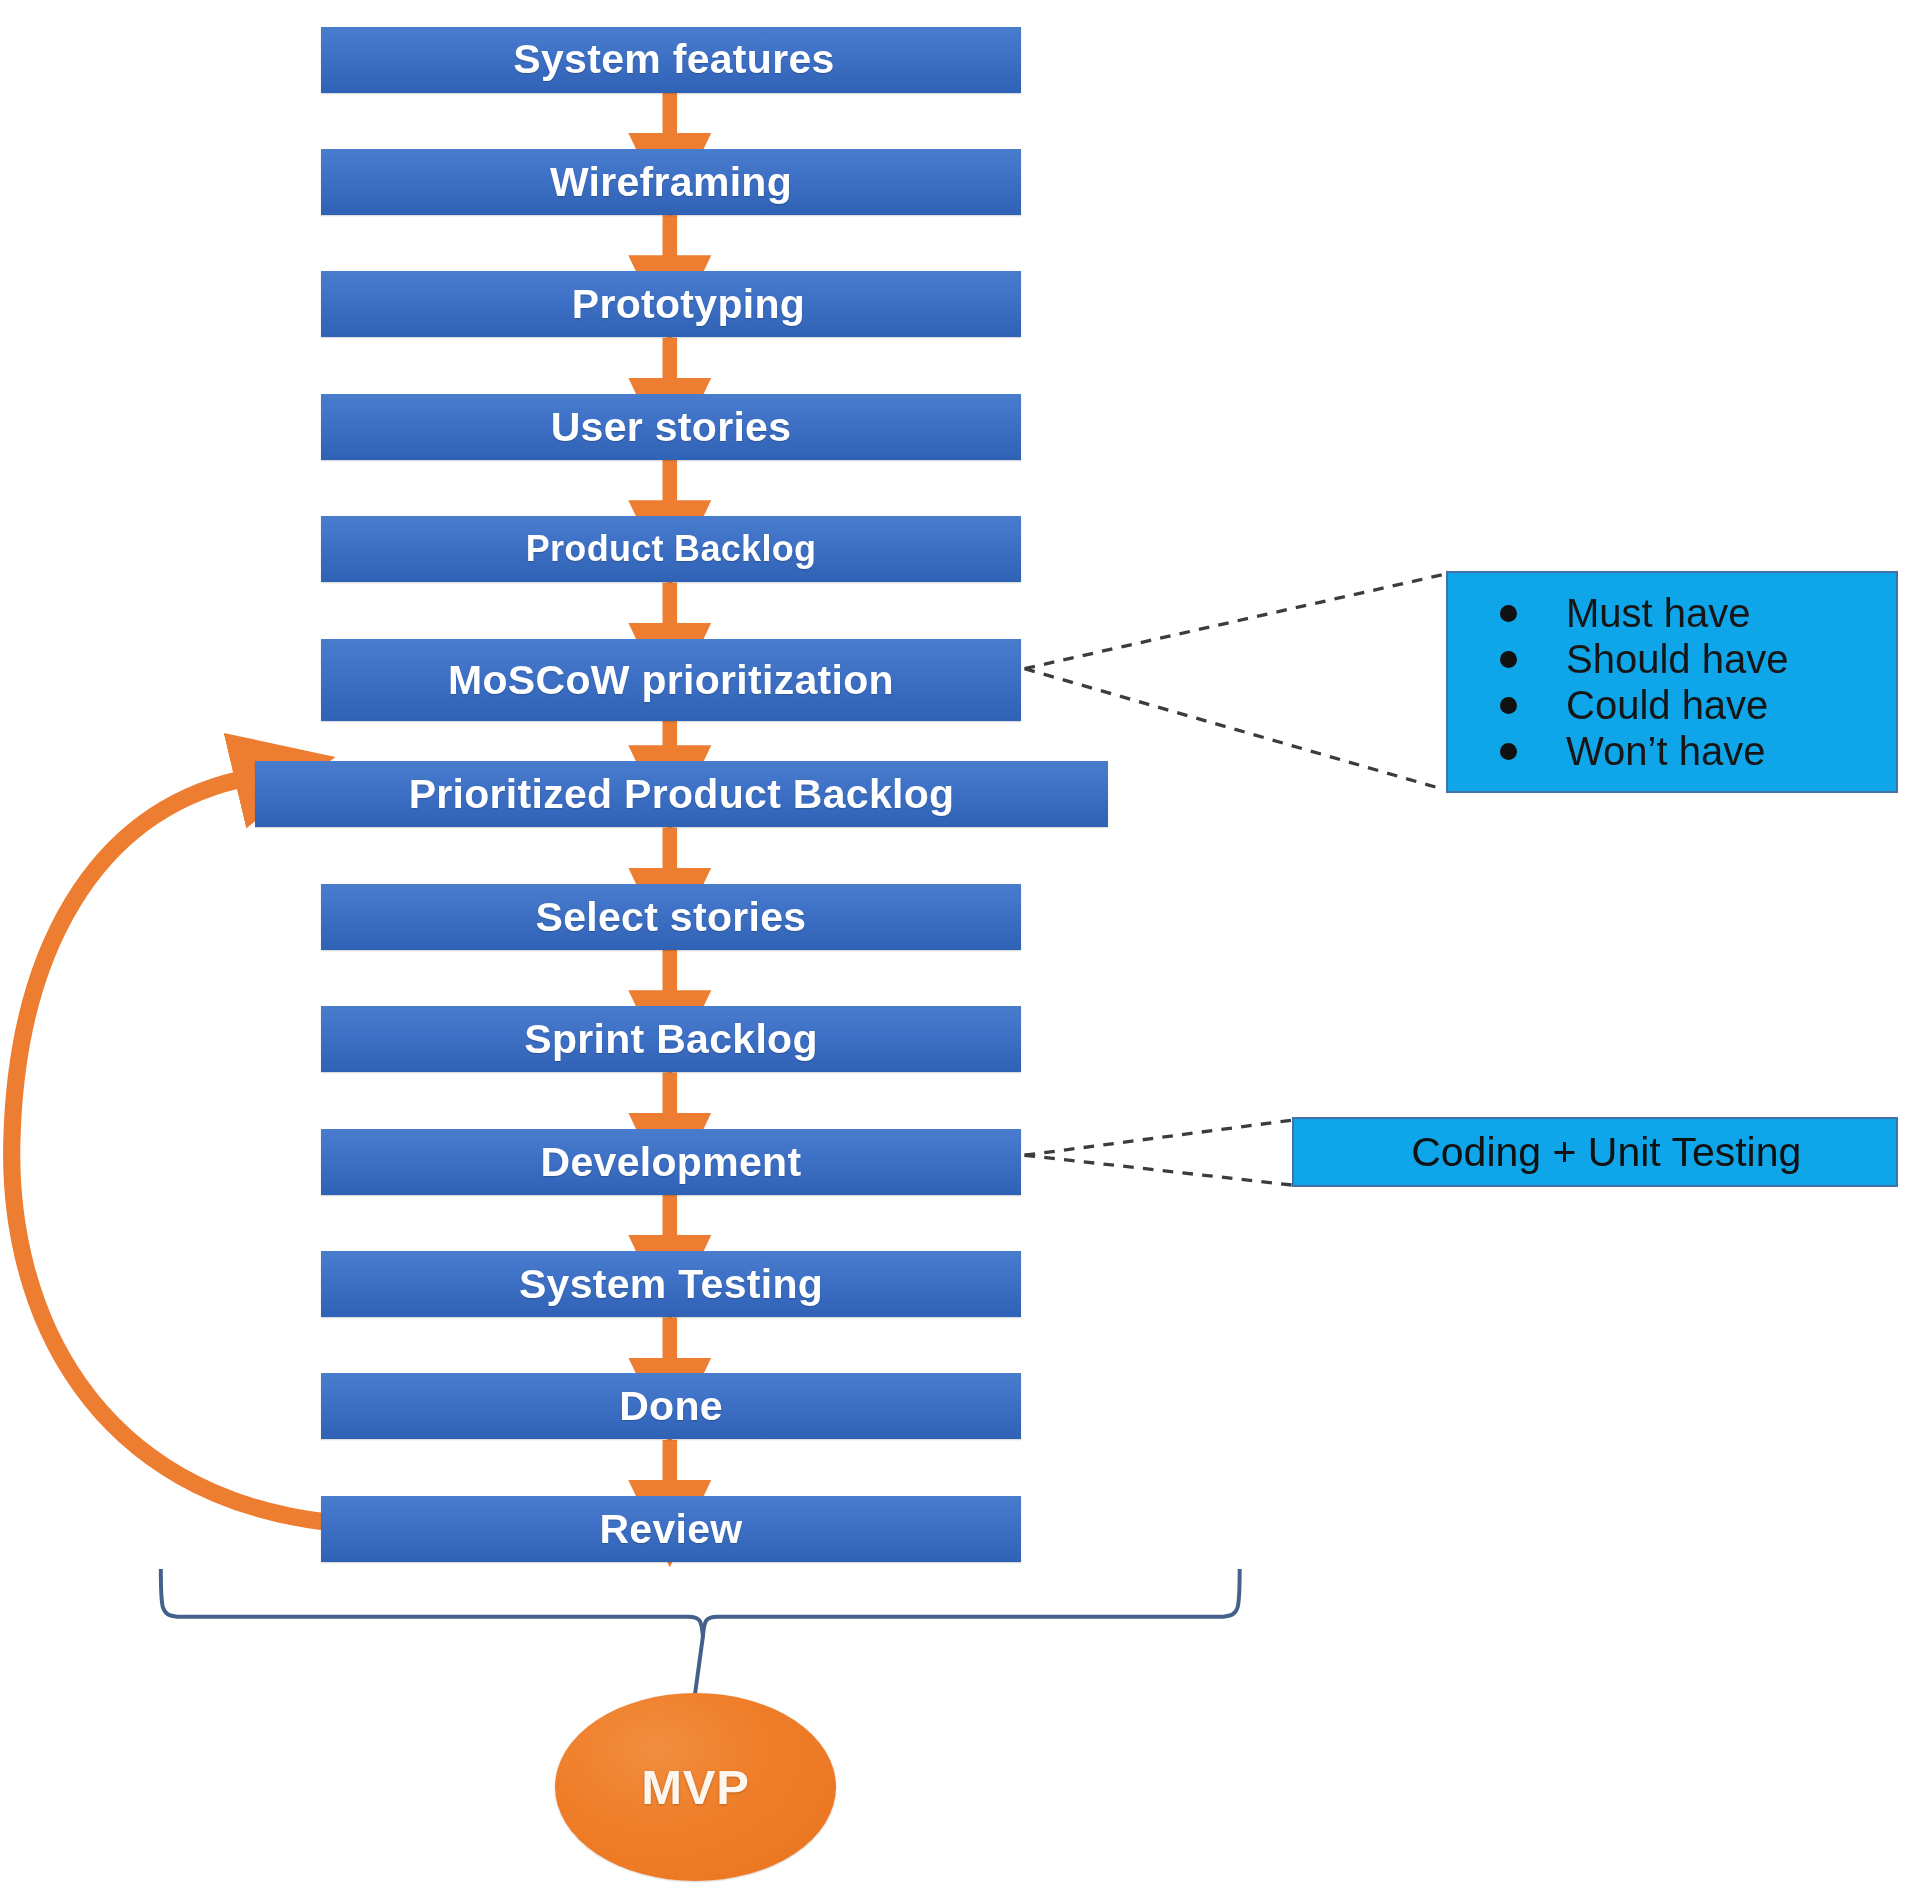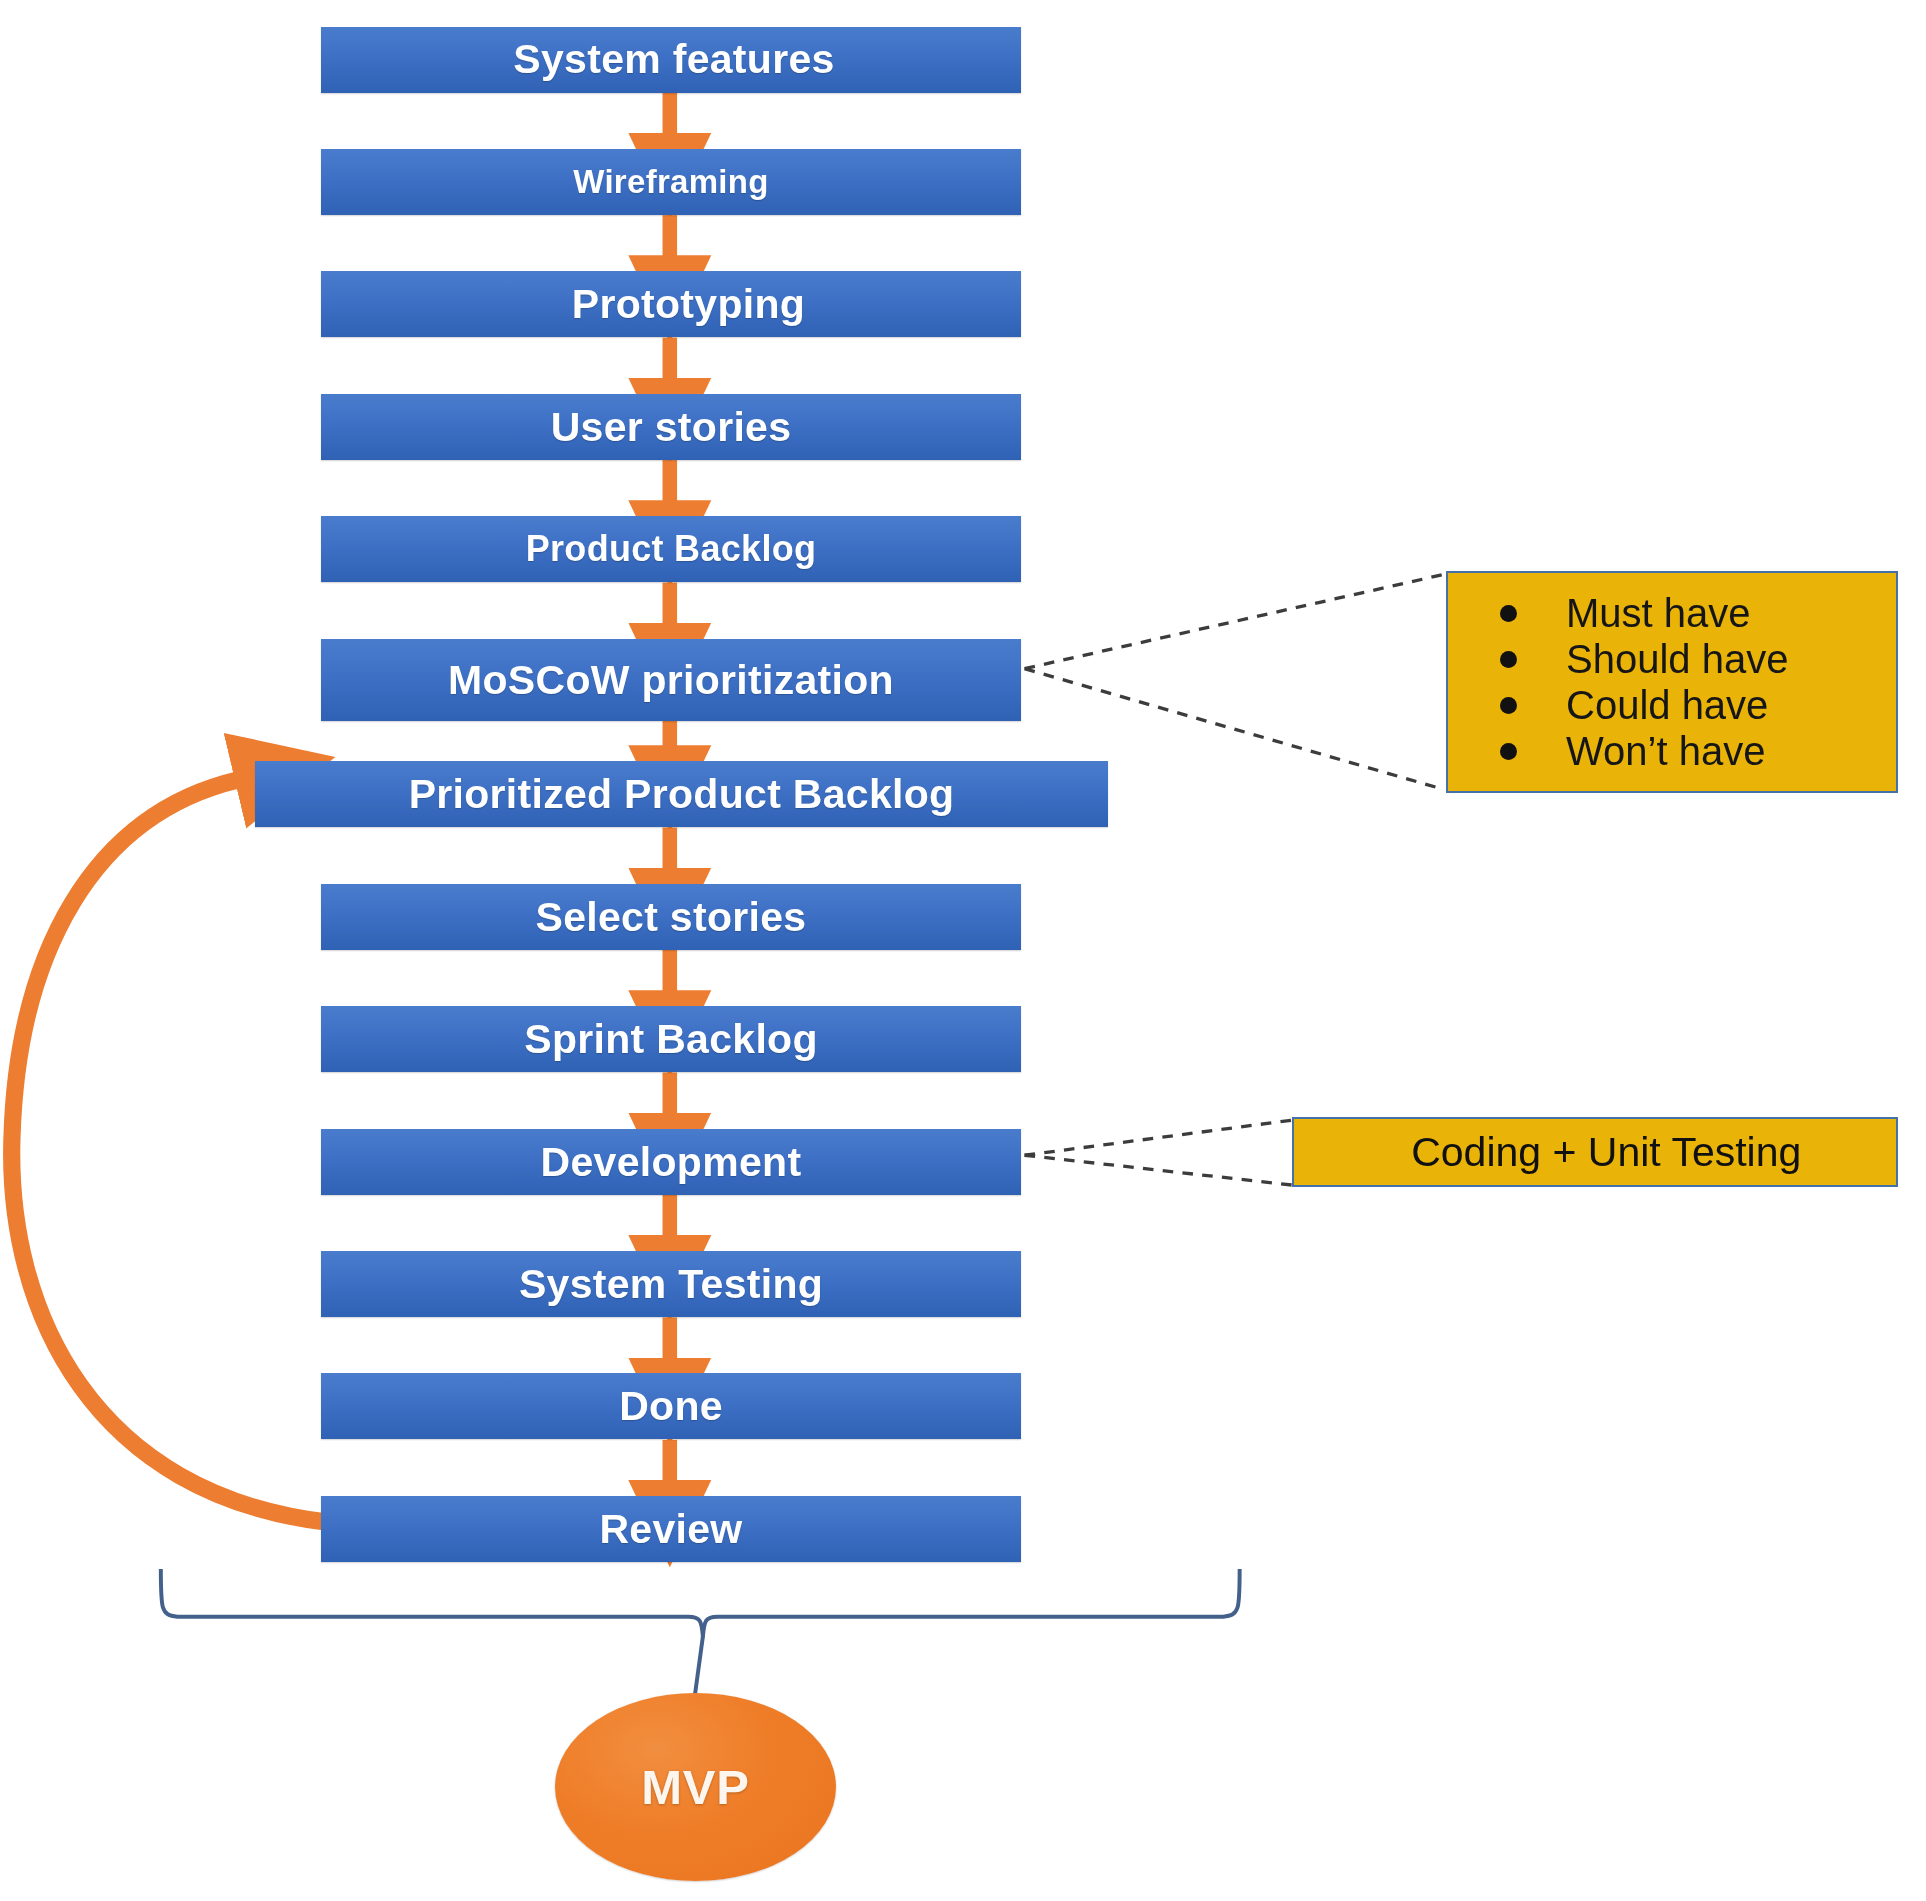--- a/index.html
+++ b/index.html
@@ -38,21 +38,21 @@
     box-shadow: 0 1.3px 1.3px rgba(0,0,0,0.18);
     text-shadow: 0 0.7px 1.3px rgba(0,0,0,0.22);
     box-sizing: border-box;
   }
   .proc-label {
     white-space: nowrap;
   }
   
   .callout {
     position: absolute;
-    background: #eab308;
+    background: #0ea5e9;
     border: 2px solid #4472a8;
     box-sizing: border-box;
   }
   .callout-moscow {
     padding: 17px 0 17px 52px;
   }
   .moscow-item {
     display: flex;
     align-items: center;
     color: #161616;
@@ -150,21 +150,21 @@
              L 1848 2442
              C 1873 2440, 1873 2430, 1873 2370" fill="none" stroke="#44618b" stroke-width="6" stroke-linejoin="round"></path>
 
     <line x1="1062" y1="2472" x2="1050" y2="2560" stroke="#44618b" stroke-width="6"></line>
   </svg>
 
   <div class="proc-box" style="left:321px; top:26.5px; width:700px; height:66px; font-size:41px;padding-left:6px;">
     <span class="proc-label">System features</span>
   </div>
 
-  <div class="proc-box" style="left:321px; top:149px; width:700px; height:66px; font-size:33px;">
+  <div class="proc-box" style="left:321px; top:149px; width:700px; height:66px; font-size:41px;">
     <span class="proc-label">Wireframing</span>
   </div>
 
   <div class="proc-box" style="left:321px; top:271px; width:700px; height:66px; font-size:41px;padding-left:35px;">
     <span class="proc-label">Prototyping</span>
   </div>
 
   <div class="proc-box" style="left:321px; top:394px; width:700px; height:66px; font-size:41px;">
     <span class="proc-label">User stories</span>
   </div>

